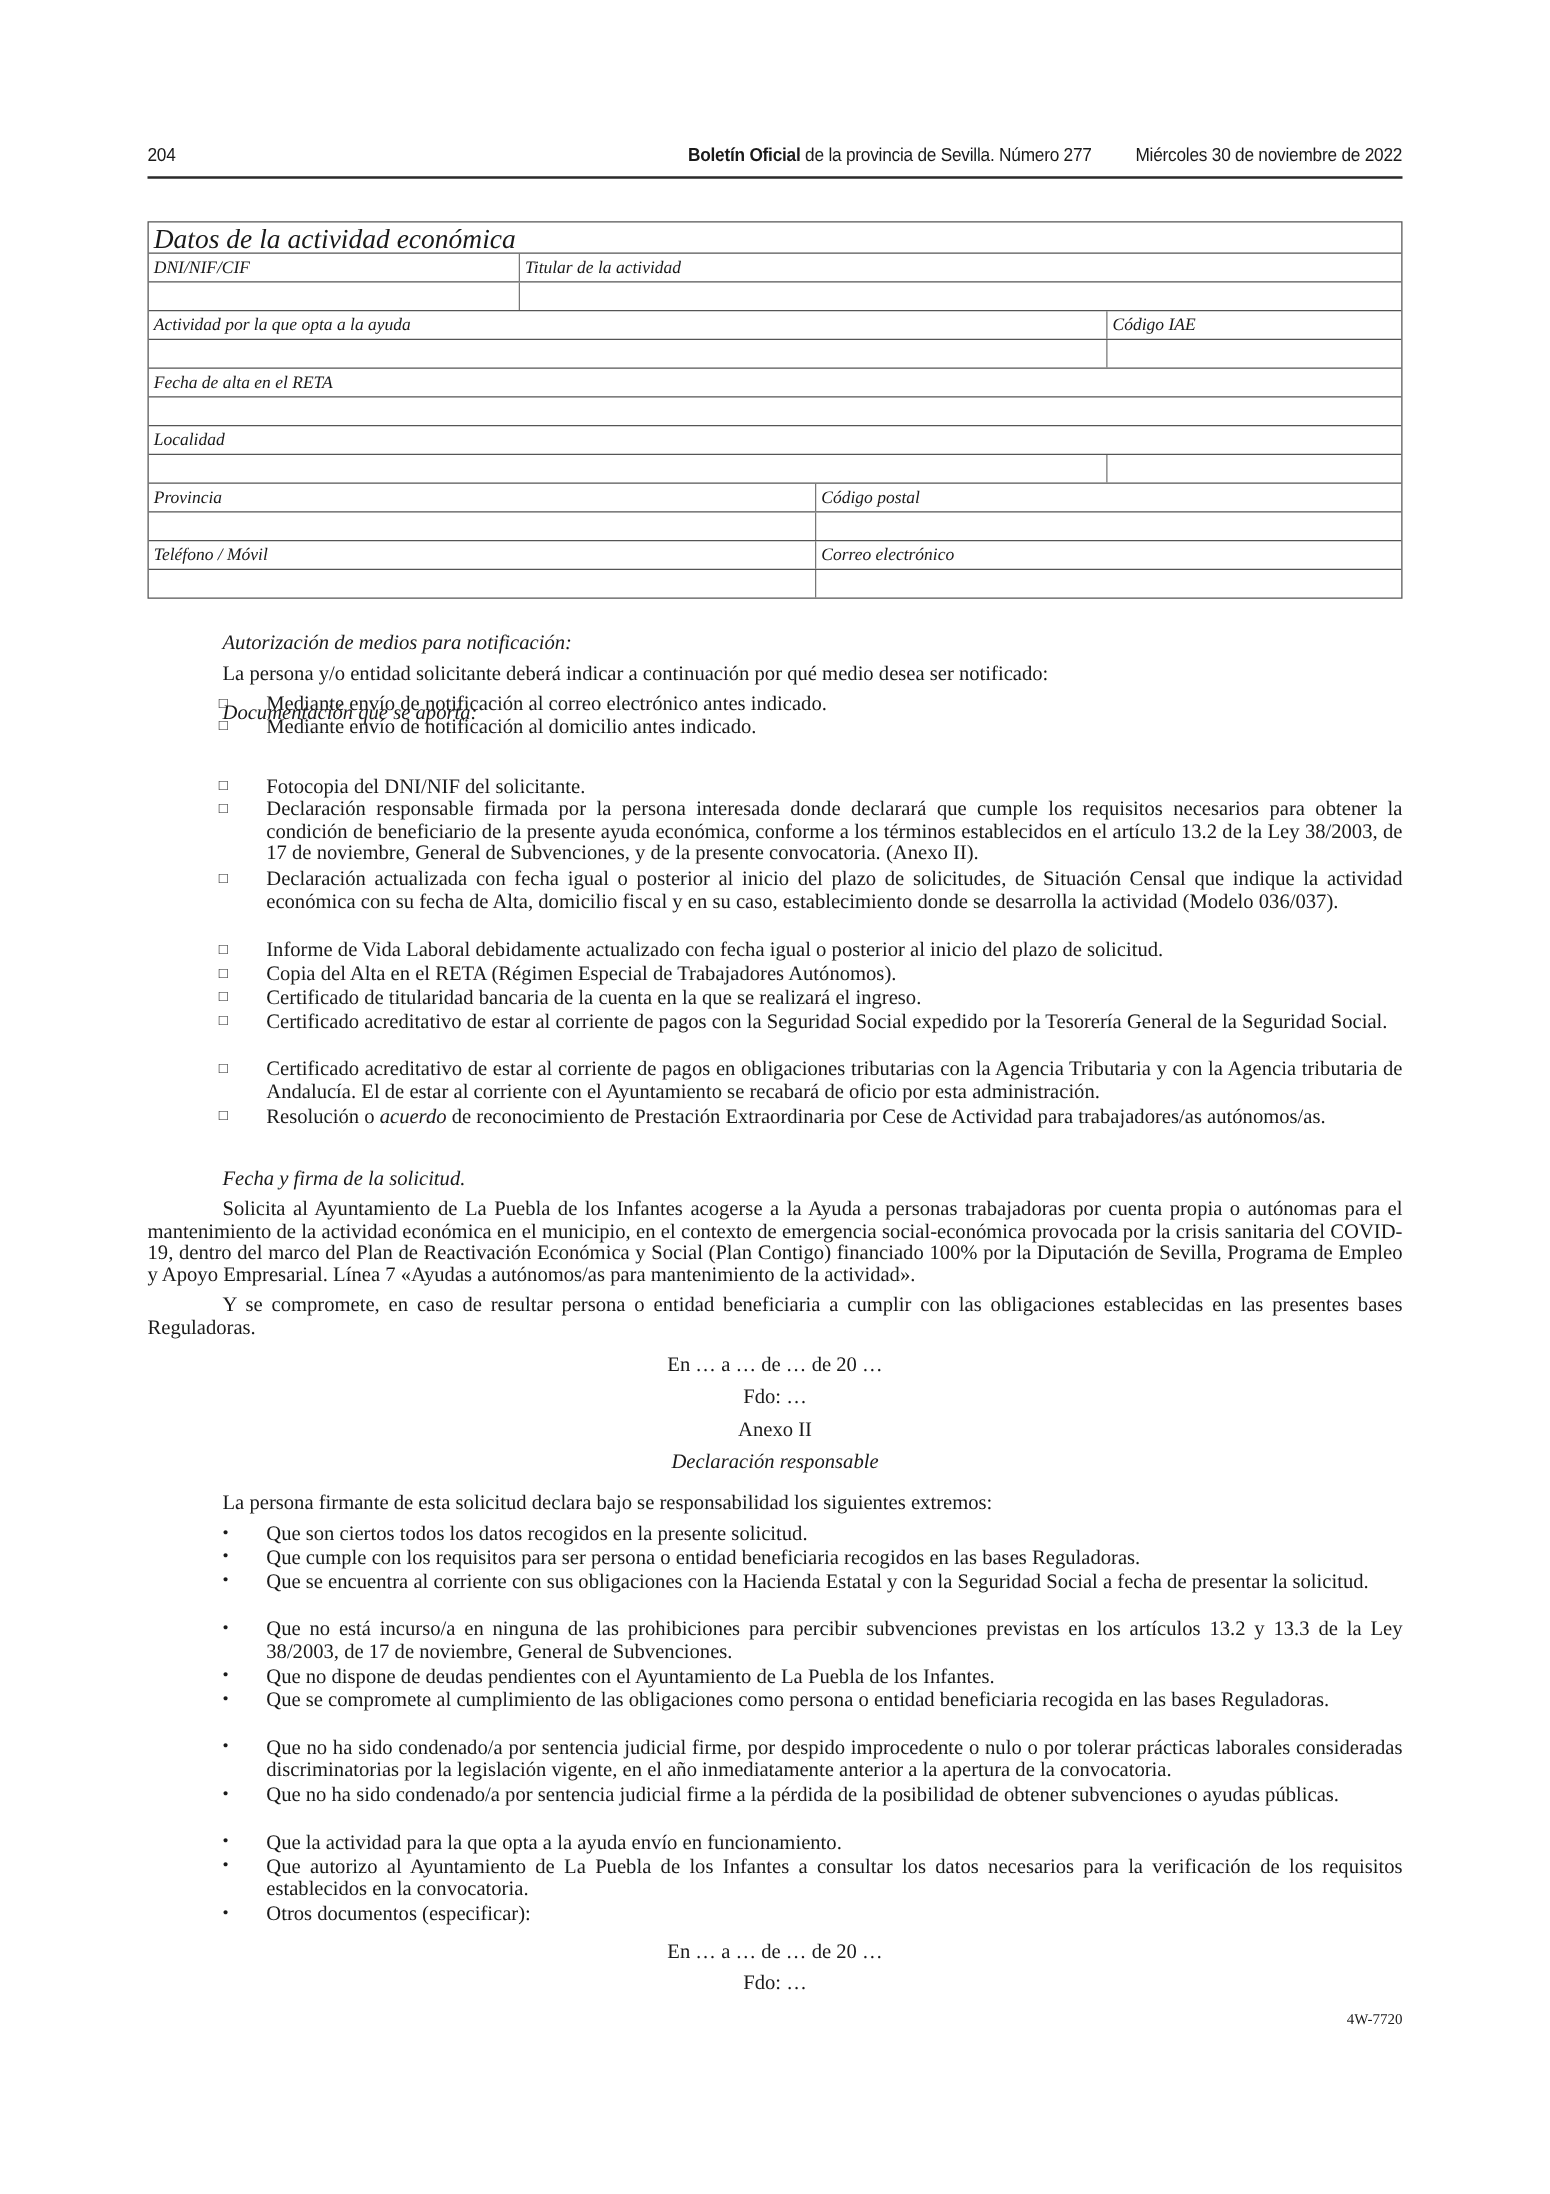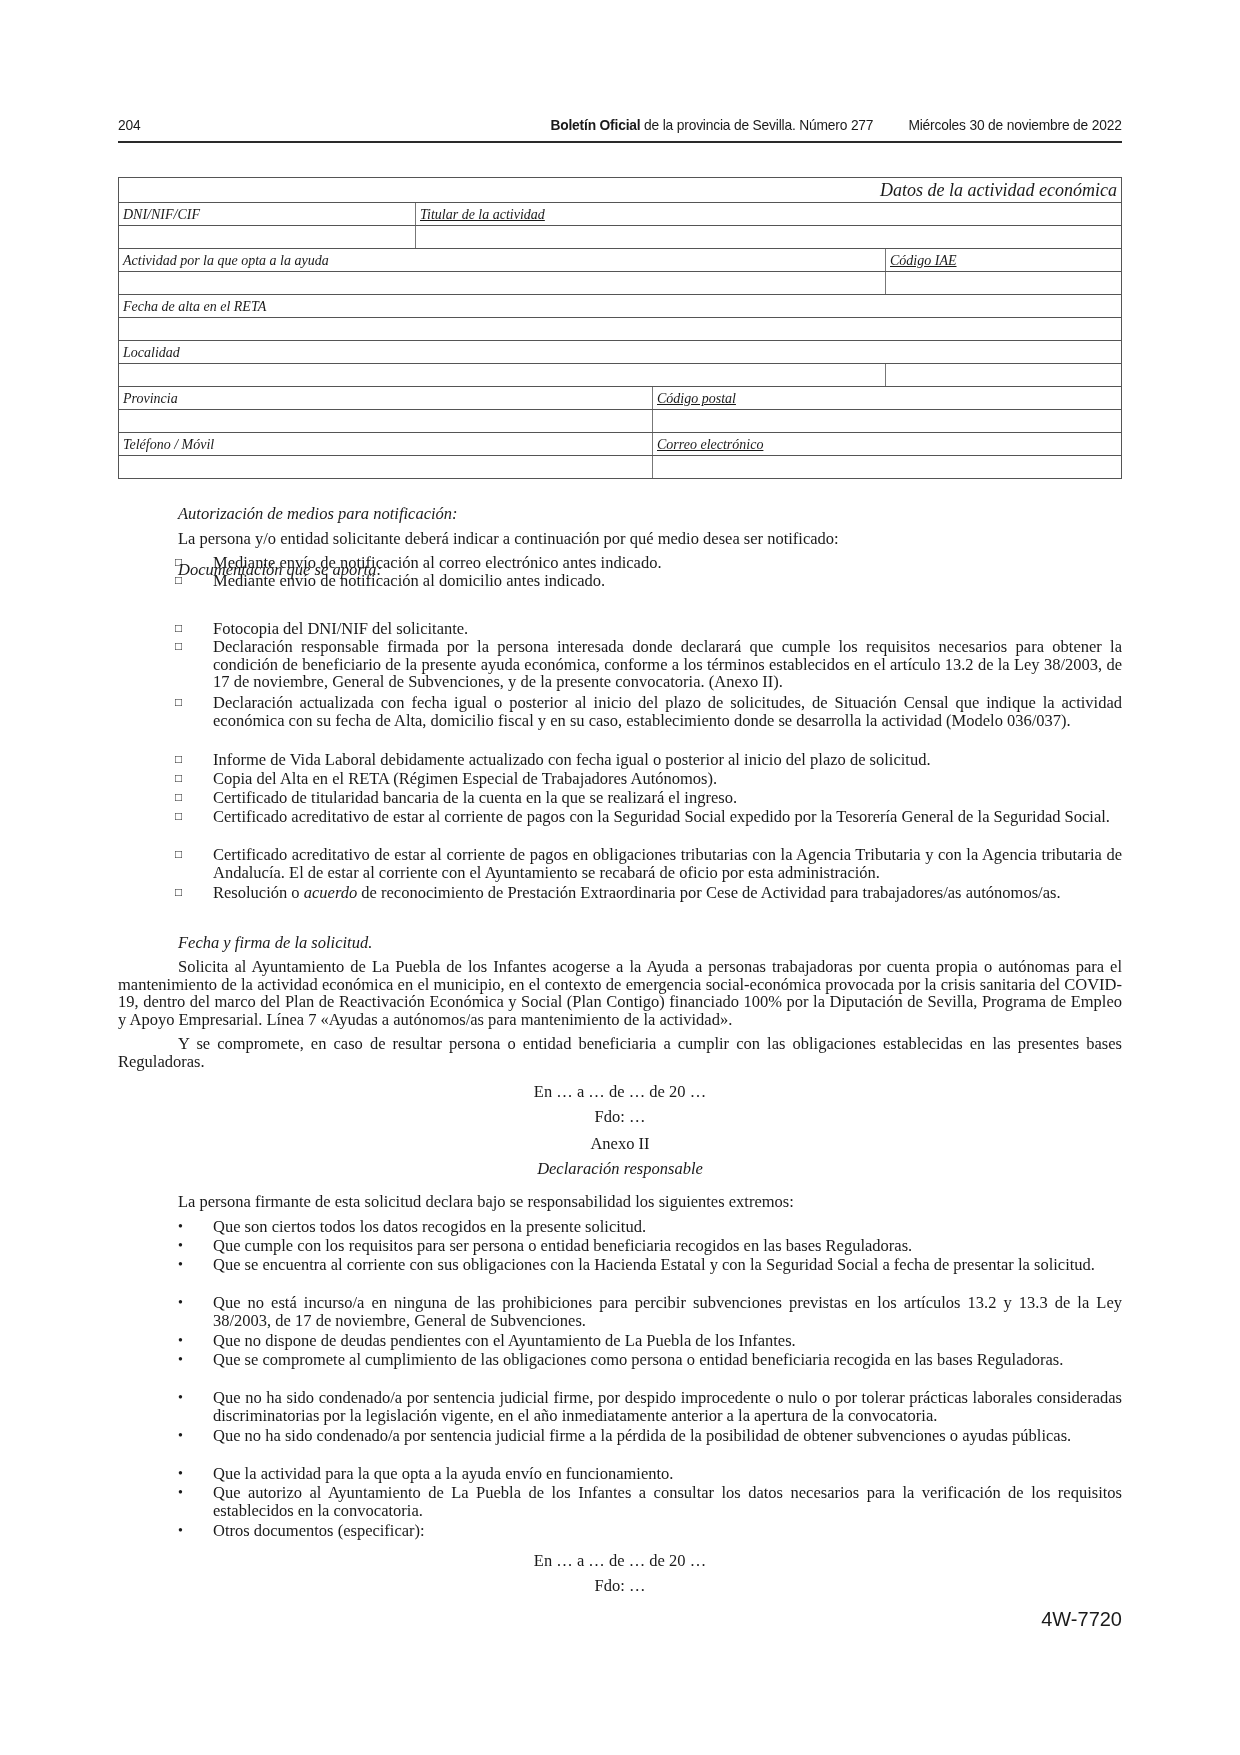--- a/index.html
+++ b/index.html
@@ -14,34 +14,34 @@
   .hdr .mid b { font-weight: bold; }
   .hdr .dt { position: absolute; right: 0; top: 0; }
   .hrule { position: absolute; top: 141px; left: 0; width: 1004px; height: 2px; background: #2a2a2a; }
 
   
   .form { position: absolute; top: 177px; left: 0; width: 1004px; border: 1px solid #555; box-sizing: border-box; font-family: "Liberation Serif", serif; font-style: italic; }
   .row { display: flex; border-top: 1px solid #555; height: 23px; box-sizing: border-box; }
   .row:first-child { border-top: none; }
   .row.title { height: 24px; font-size: 17px; }
   .cell { box-sizing: border-box; padding: 2px 4px 0 4px; font-size: 14px; line-height: 19px; white-space: nowrap; overflow: hidden; }
-  .cell + .cell { border-left: 1px solid #777; text-decoration: underline; }
-  .row.title .cell { font-size: 18px; line-height: 21px; text-align: right; }
+  .cell + .cell { border-left: 1px solid #777; }
+  .row.title .cell { font-size: 22px; line-height: 21px; }
 
   
   .txt { position: absolute; left: 0; width: 1004px; font-family: "Liberation Serif", serif; font-size: 16.5px; line-height: 17.5px; text-align: justify; }
   .it { font-style: italic; }
   .ind { padding-left: 60px; box-sizing: border-box; }
   .li { position: absolute; left: 0; width: 1004px; font-family: "Liberation Serif", serif; font-size: 16.5px; line-height: 17.5px; }
   .li .mk { position: absolute; left: 57px; top: 0; font-size: 12px; }
   .li .bu { position: absolute; left: 60px; top: 0; font-size: 14px; }
   .li .tx { margin-left: 95px; text-align: justify; display: block; }
   .ctr { position: absolute; left: 0; width: 1004px; text-align: center; font-family: "Liberation Serif", serif; font-size: 16.5px; line-height: 18px; }
   .para { text-indent: 60px; }
-  .code { position: absolute; right: 0; font-family: Liberation Sans, sans-serif; font-size: 20px; }
+  .code { position: absolute; right: 0; font-family: Liberation Serif, serif; font-size: 12px; }
 </style>
 </head>
 <body>
 
 <div class="page">
 
   <div class="hdr sans">
     <span class="pg">204</span>
     <span class="mid"><b>Boletín Oficial</b><span> de la provincia de Sevilla. Número 277</span></span>
     <span class="dt">Miércoles 30 de noviembre de 2022</span>

